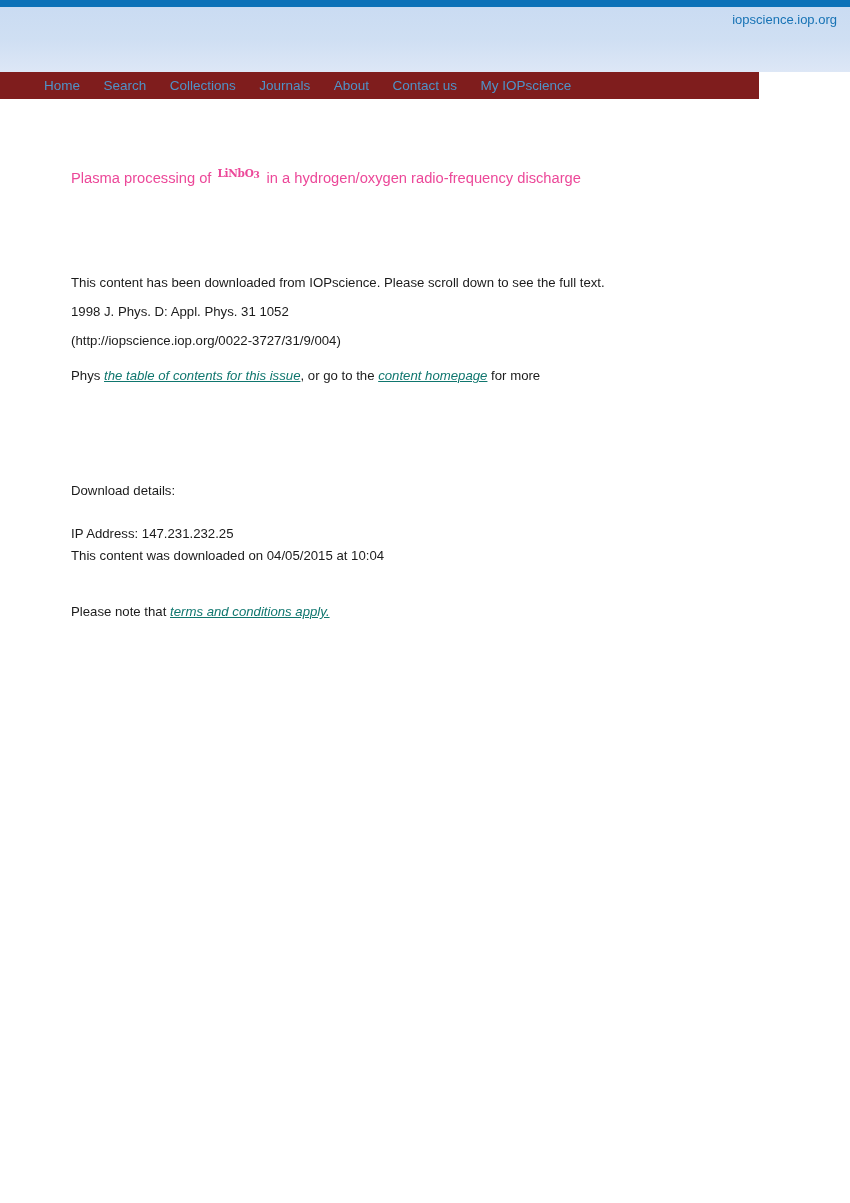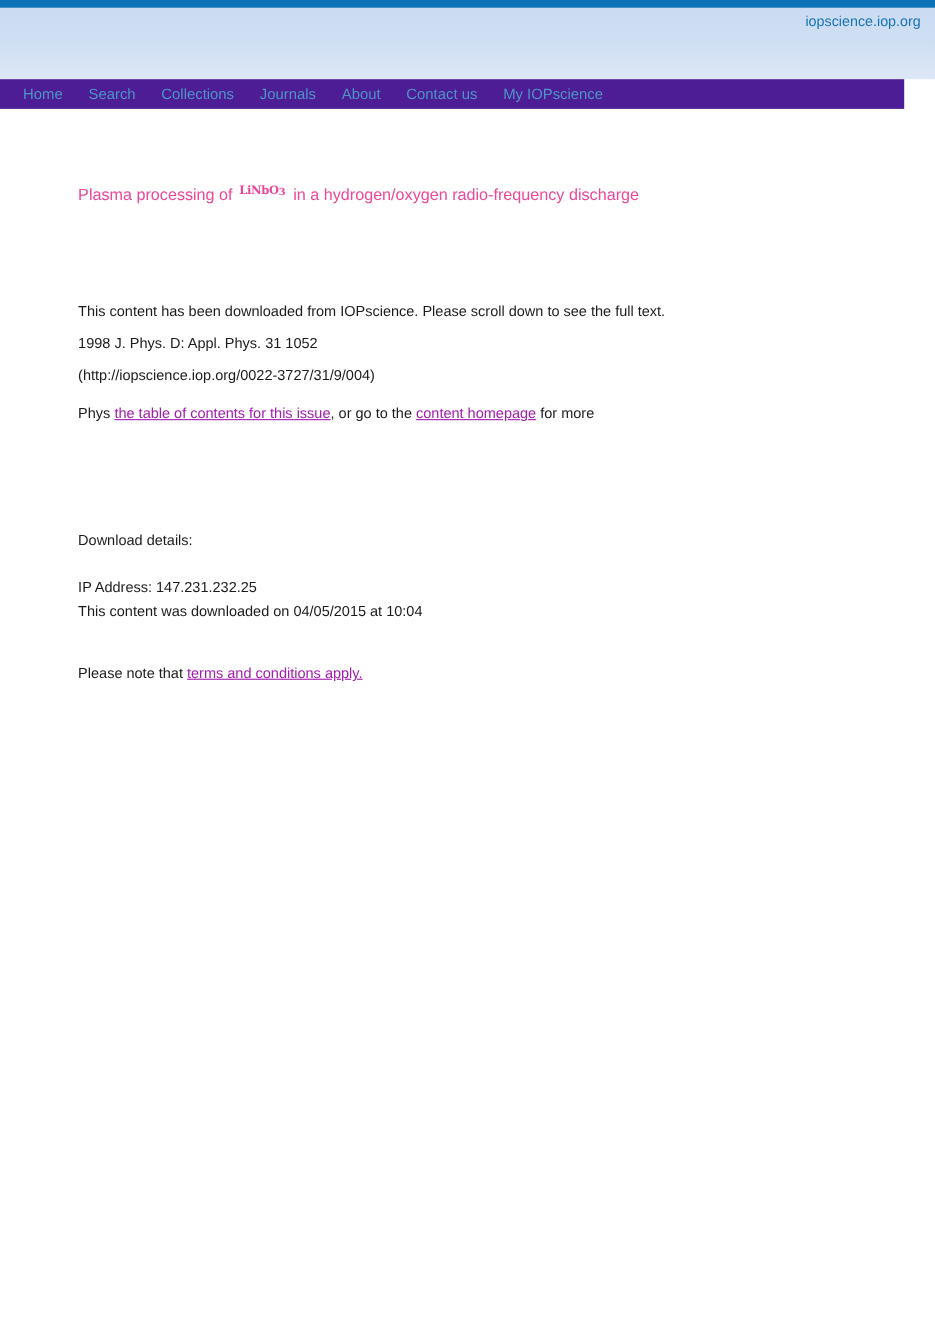--- a/index.html
+++ b/index.html
@@ -59,23 +59,24 @@
     line-height: 22px;
     color: #1773b5;
     font-family: "Liberation Sans", sans-serif;
     white-space: nowrap;
   }
 
   
   #main-nav {
     position: absolute;
     left: 0; top: 72px;
-    width: 822px;
+    width: 736px;
     height: 27px;
-    background: #4c1d95;
+    background: #7f1d1d;
+    padding-left: 23px;
   }
   #main-nav ul {
     list-style: none;
     margin: 0;
     padding: 0 0 0 16px;
     height: 27px;
     display: block;
     white-space: nowrap;
   }
   #main-nav li {
@@ -135,22 +136,23 @@
   .line-downloaded-notice { top: 175px; }
   .line-citation         { top: 204px; }
   .line-doi-url          { top: 233px; }
   .line-view-toc         { top: 268px; }
   .line-download-details { top: 383px; }
   .line-ip-address       { top: 426px; }
   .line-download-date    { top: 448px; }
   .line-terms            { top: 504px; }
 
   a.doc-link {
-    color: #a21caf;
+    color: #0f766e;
     text-decoration: underline;
+    font-style: italic;
   }
 </style>
 </head>
 <body>
 
 <div id="site-header">
   <div id="top-rule"></div>
 
 
   <div id="site-url">iopscience.iop.org</div>

